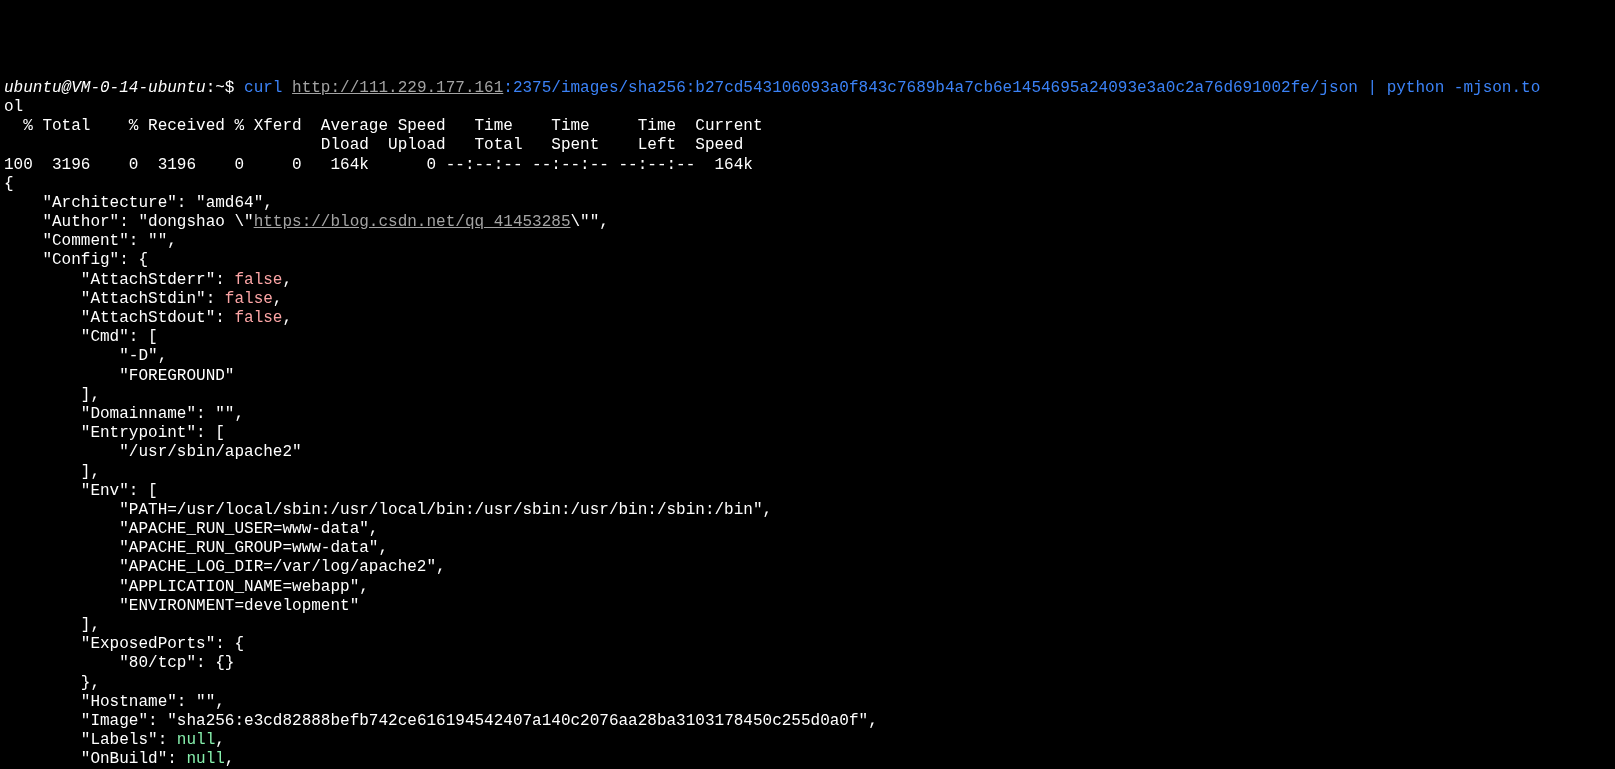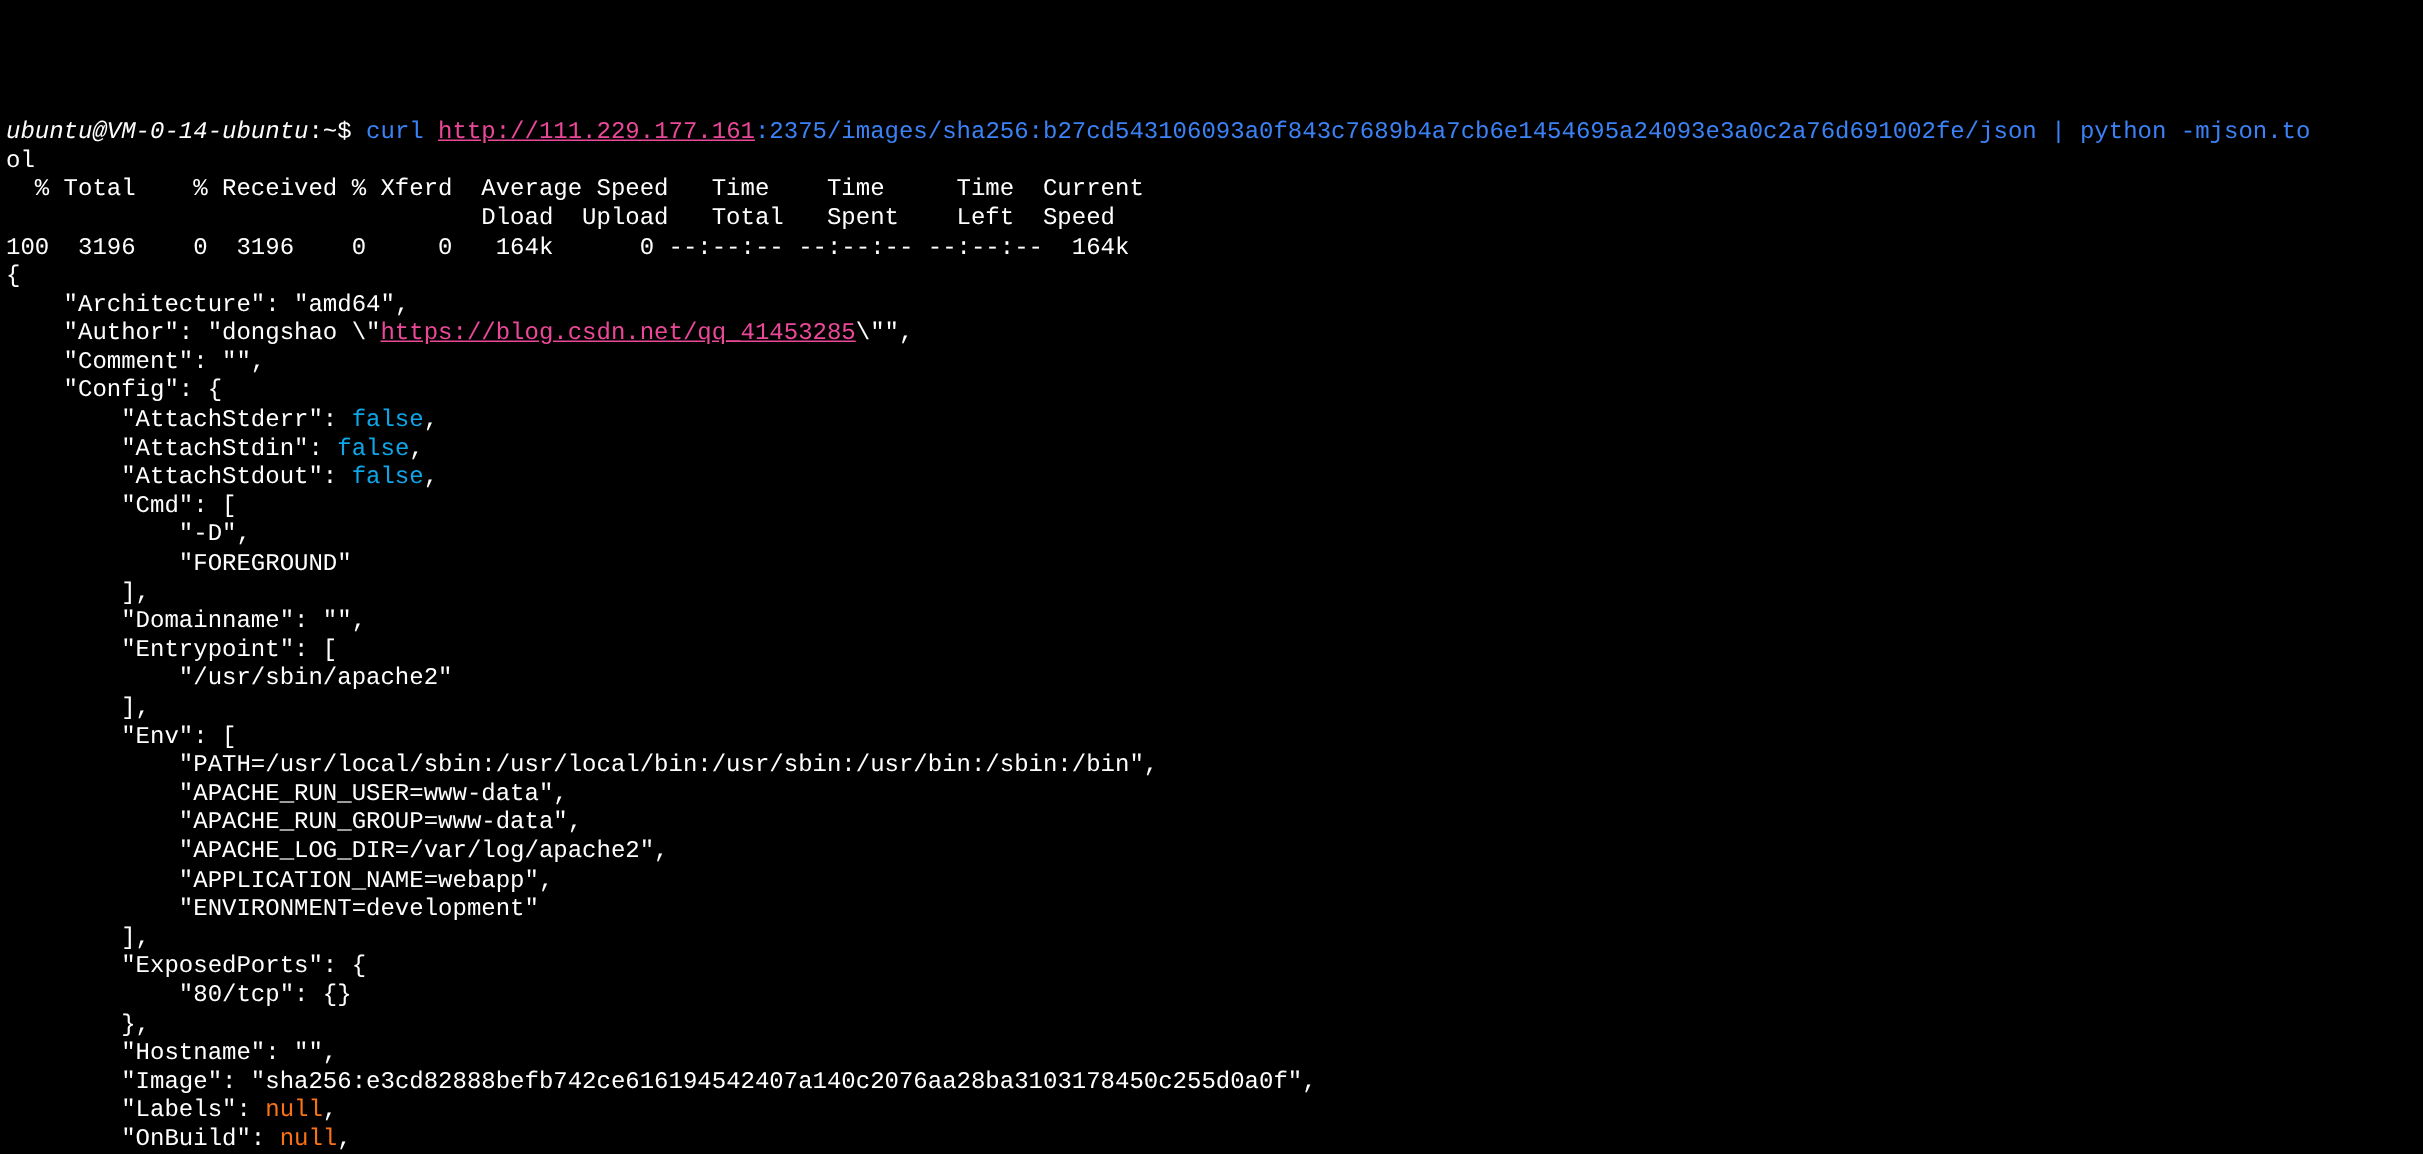--- a/index.html
+++ b/index.html
@@ -8,25 +8,25 @@
       color: #ffffff;
       font-family: 'Consolas', 'Monaco', 'Courier New', monospace;
       font-size: 16px;
       line-height: 1.2;
       padding: 2px 4px;
       white-space: pre;
       overflow-x: auto;
     }
     .prompt-user { color: #ffffff; font-style: italic; }
     .prompt-sep { color: #ffffff; }
-    .url-link { text-decoration: underline; color: #ec4899; }
+    .url-link { text-decoration: underline; color: #a3a3a3; }
     .json-key { color: #ffffff; }
     .json-string { color: #ffffff; }
-    .json-false { color: #0ea5e9; }
-    .json-null { color: #f97316; }
+    .json-false { color: #fca5a5; }
+    .json-null { color: #86efac; }
     .json-punct { color: #ffffff; }
     .cmd-text { color: #3b82f6; }
     .line { display: block; }
   </style>
 </head>
 <body>
 
 
 
 <div><span class="line"><span class="prompt-user">ubuntu@VM-0-14-ubuntu</span><span class="prompt-sep">:~$</span><span class="cmd-text"> curl </span><span class="url-link">http://111.229.177.161</span><span class="cmd-text">:2375/images/sha256:b27cd543106093a0f843c7689b4a7cb6e1454695a24093e3a0c2a76d691002fe/json | python -mjson.to</span></span><span class="line">ol</span><span class="line">  % Total    % Received % Xferd  Average Speed   Time    Time     Time  Current</span><span class="line">                                 Dload  Upload   Total   Spent    Left  Speed</span><span class="line">100  3196    0  3196    0     0   164k      0 --:--:-- --:--:-- --:--:--  164k</span><span class="line">{</span><span class="line"><span class="json-key">    "Architecture": </span><span class="json-string">"amd64"</span><span class="json-punct">,</span></span><span class="line"><span class="json-key">    "Author": </span><span class="json-string">"dongshao \"</span><span class="url-link">https://blog.csdn.net/qq_41453285</span><span class="json-string">\""</span><span class="json-punct">,</span></span><span class="line"><span class="json-key">    "Comment": </span><span class="json-string">""</span><span class="json-punct">,</span></span><span class="line">    "Config": {</span><span class="line"><span class="json-key">        "AttachStderr": </span><span class="json-false">false</span><span class="json-punct">,</span></span><span class="line"><span class="json-key">        "AttachStdin": </span><span class="json-false">false</span><span class="json-punct">,</span></span><span class="line"><span class="json-key">        "AttachStdout": </span><span class="json-false">false</span><span class="json-punct">,</span></span><span class="line">        "Cmd": [</span><span class="line">            "-D",</span><span class="line">            "FOREGROUND"</span><span class="line">        ],</span><span class="line"><span class="json-key">        "Domainname": </span><span class="json-string">""</span><span class="json-punct">,</span></span><span class="line">        "Entrypoint": [</span><span class="line">            "/usr/sbin/apache2"</span><span class="line">        ],</span><span class="line">        "Env": [</span><span class="line">            "PATH=/usr/local/sbin:/usr/local/bin:/usr/sbin:/usr/bin:/sbin:/bin",</span><span class="line">            "APACHE_RUN_USER=www-data",</span><span class="line">            "APACHE_RUN_GROUP=www-data",</span><span class="line">            "APACHE_LOG_DIR=/var/log/apache2",</span><span class="line">            "APPLICATION_NAME=webapp",</span><span class="line">            "ENVIRONMENT=development"</span><span class="line">        ],</span><span class="line">        "ExposedPorts": {</span><span class="line">            "80/tcp": {}</span><span class="line">        },</span><span class="line"><span class="json-key">        "Hostname": </span><span class="json-string">""</span><span class="json-punct">,</span></span><span class="line"><span class="json-key">        "Image": </span><span class="json-string">"sha256:e3cd82888befb742ce616194542407a140c2076aa28ba3103178450c255d0a0f"</span><span class="json-punct">,</span></span><span class="line"><span class="json-key">        "Labels": </span><span class="json-null">null</span><span class="json-punct">,</span></span><span class="line"><span class="json-key">        "OnBuild": </span><span class="json-null">null</span><span class="json-punct">,</span></span></div>

